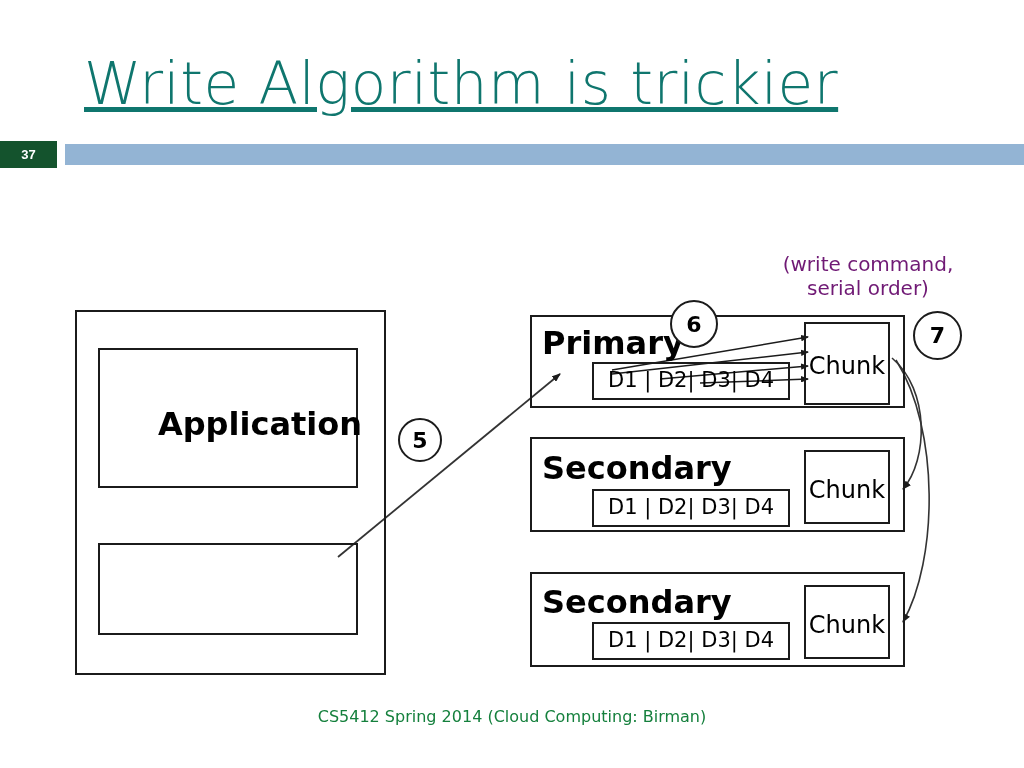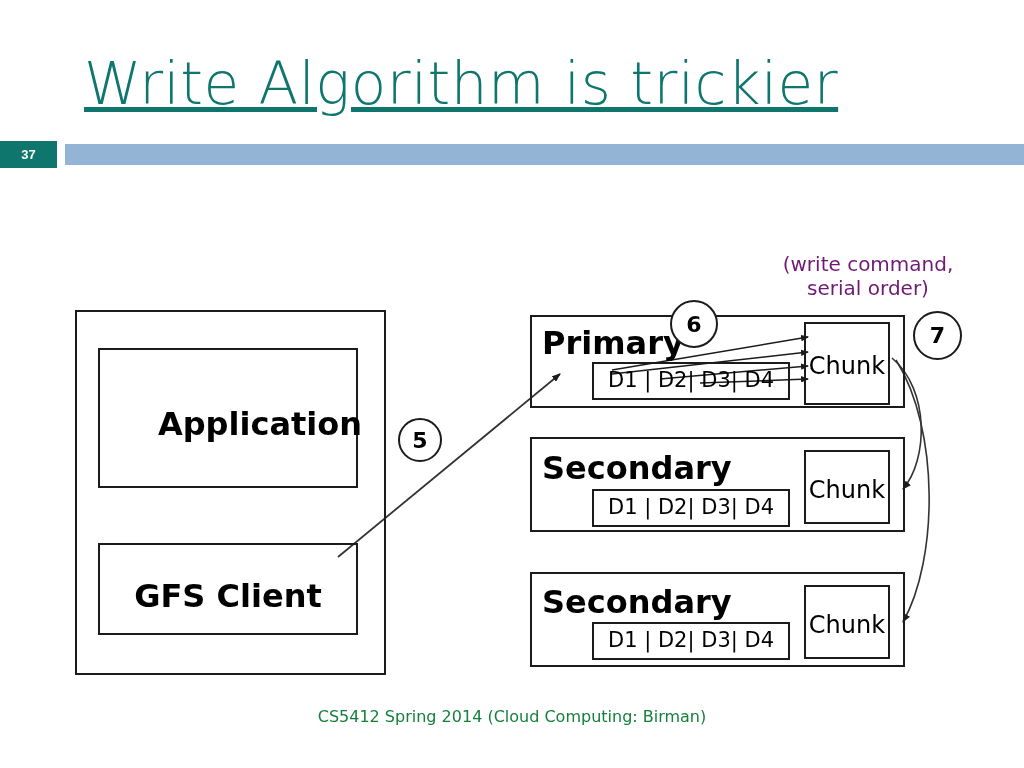--- a/index.html
+++ b/index.html
@@ -27,21 +27,21 @@
     color: #0f766e;
     white-space: nowrap;
     text-decoration: underline;
   }
   #page-number-badge {
     position: absolute;
     left: 0px;
     top: 141px;
     width: 57px;
     height: 27px;
-    background: #0f766e;
+    background: #14532d;
     color: #ffffff;
     font-size: 13px;
     font-weight: bold;
     display: flex;
     align-items: center;
     justify-content: center;
   }
   #title-rule {
     position: absolute;
     left: 65px;
@@ -155,21 +155,20 @@
     <path d="M 892,358 C 930,390 928,460 903,489" fill="none" stroke="#333333" stroke-width="1.6" marker-end="url(#arrowhead)"></path>
     <path d="M 896,360 C 940,430 938,560 903,622" fill="none" stroke="#333333" stroke-width="1.6" marker-end="url(#arrowhead)"></path>
   </svg>
 
   <div class="box" style="left:75px; top:310px; width:311px; height:365px;"></div>
 
   <div class="box" style="left:98px; top:348px; width:260px; height:140px;"></div>
   <div class="box-label heavy-label" style="left:98px; top:405px; width:260px; text-align:center;margin-left:32px;">Application</div>
 
   <div class="box" style="left:98px; top:543px; width:260px; height:92px;"></div>
-  <div class="box-label heavy-label" style="left:98px; top:577px; width:260px; text-align:center;">GFS Client</div>
 
   <div class="step-circle" style="left:398px; top:418px; width:44px; height:44px;">5</div>
 
   <div class="annot" style="left:768px; top:252px; width:200px;">(write command,
 serial order)</div>
 
   <div class="box" style="left:530px; top:315px; width:375px; height:93px;"></div>
   <div class="box-label heavy-label" style="left:542px; top:324px;">Primary</div>
   <div class="box" style="left:592px; top:362px; width:198px; height:38px;"></div>
   <div class="box-label data-label" style="left:592px; top:368px; width:198px; text-align:center;">D1 | D2| D3| D4</div>

